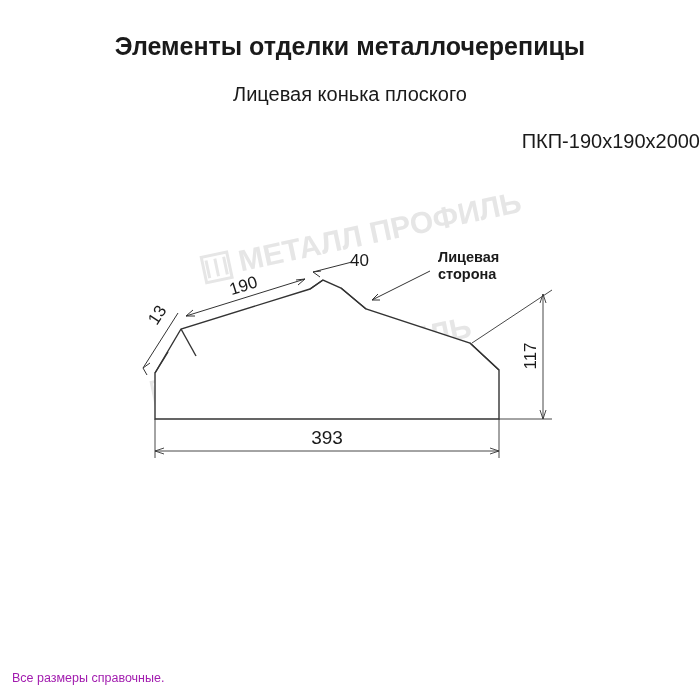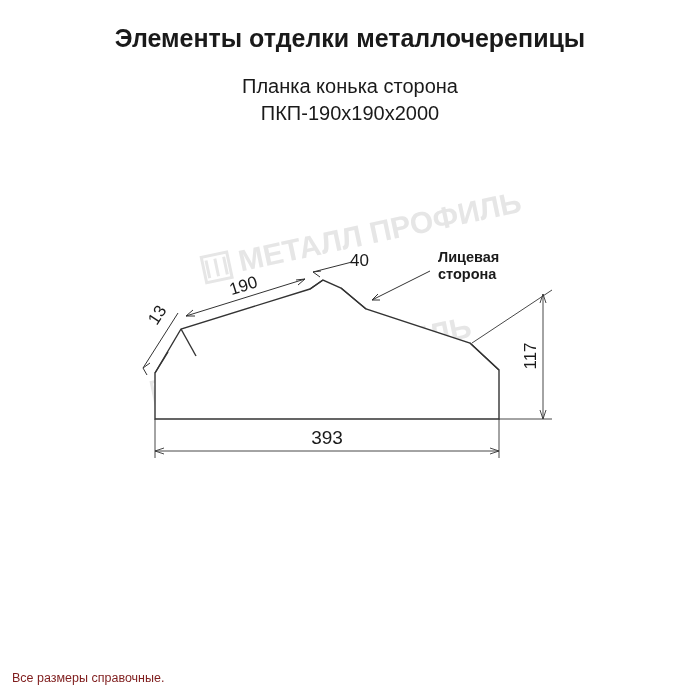--- a/index.html
+++ b/index.html
@@ -22,63 +22,64 @@
   .header {
     position: absolute;
     top: 0;
     left: 0;
     width: 700px;
     text-align: center;
   }
   .title-main {
     font-size: 25px;
     font-weight: bold;
-    margin-top: 24px;
+    margin-top: 32px;
     letter-spacing: 0px;
   }
   .title-sub {
     font-size: 20px;
     font-weight: normal;
     margin-top: 22px;
   }
   .title-code {
     font-size: 20px;
     font-weight: normal;
-    margin-top: 4px;
+    margin-top: 24px;
+    text-align: right;
   }
   .drawing {
     position: absolute;
     top: 170px;
     left: 0;
     width: 700px;
     height: 330px;
   }
   .footer {
     position: absolute;
     left: 12px;
     bottom: 12px;
     font-size: 12.5px;
     line-height: 1.55;
-    color: #7f1d1d;
+    color: #a21caf;
   }
   svg { display: block; }
   .wm-text {
     font-family: "Liberation Sans", sans-serif;
     font-weight: bold;
     fill: #e6e6e6;
   }
 </style>
 </head>
 <body>
 
 <div class="page">
 
   <div class="header">
     <div class="title-main">Элементы отделки металлочерепицы</div>
-    <div class="title-sub">Планка конька сторона</div>
+    <div class="title-sub">Лицевая конька плоского</div>
     <div class="title-code">ПКП-190х190х2000</div>
   </div>
 
   <div class="drawing">
     <svg width="700" height="330" viewBox="0 0 700 330">
 
       <g opacity="1">
         <g transform="translate(205,105) rotate(-12)">
           <rect x="0" y="-18" width="26" height="26" fill="none" stroke="#e6e6e6" stroke-width="3"></rect>
           <path d="M4,-14 L4,4 M13,-14 L13,4 M22,-14 L22,4" stroke="#e6e6e6" stroke-width="3" fill="none"></path>

